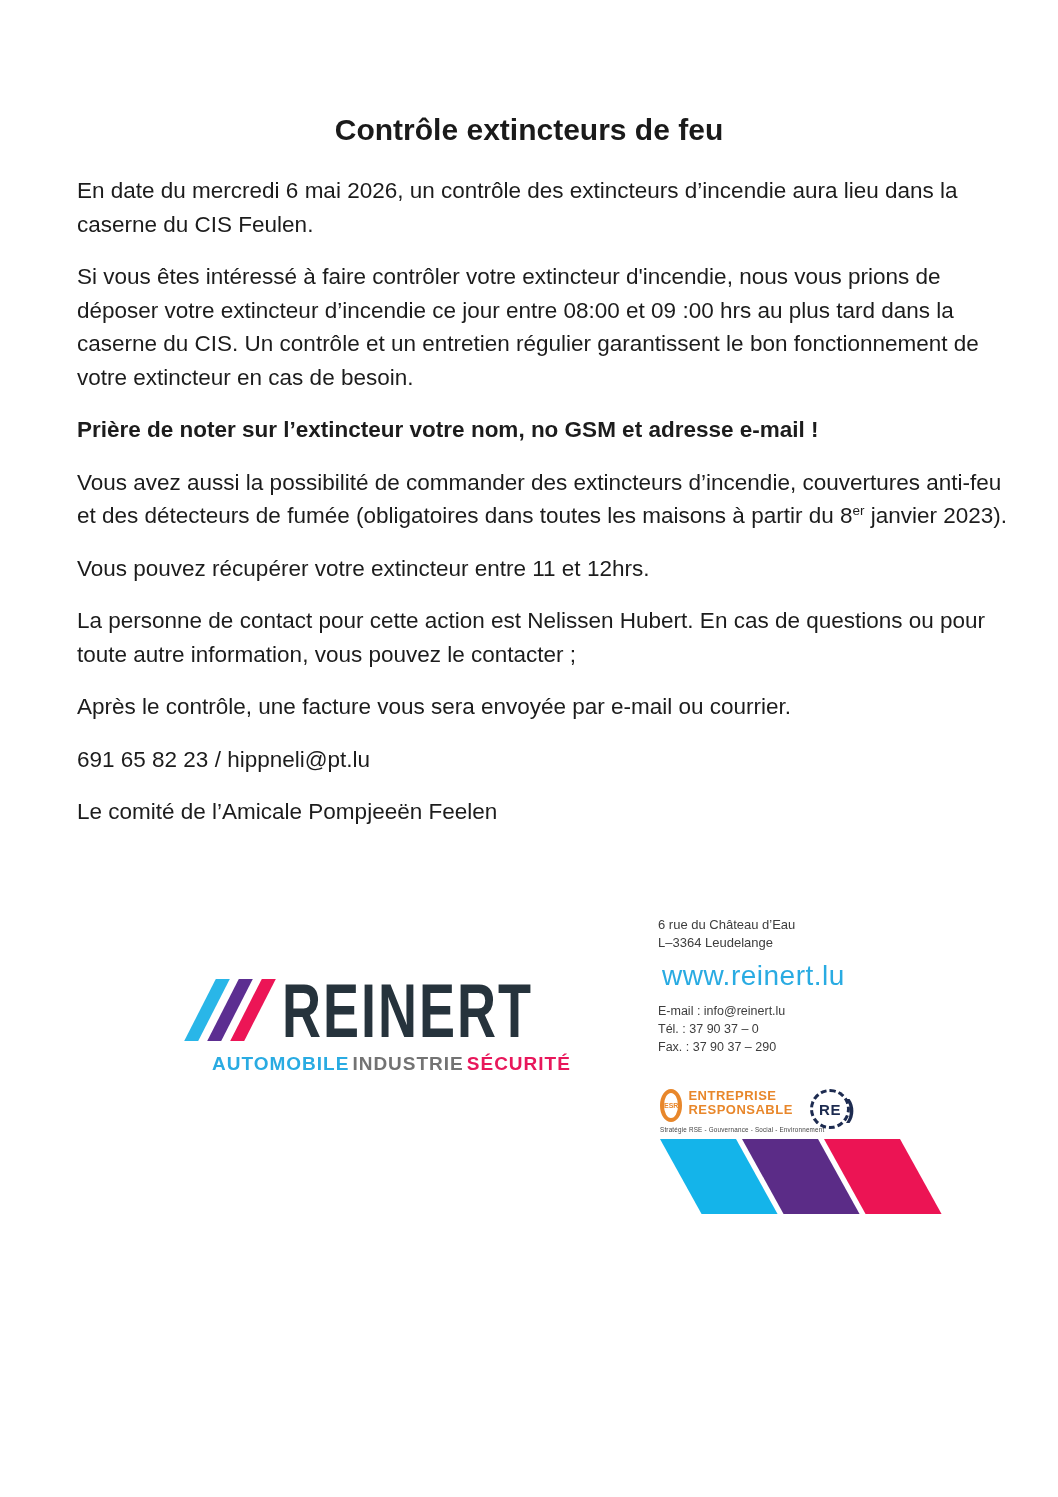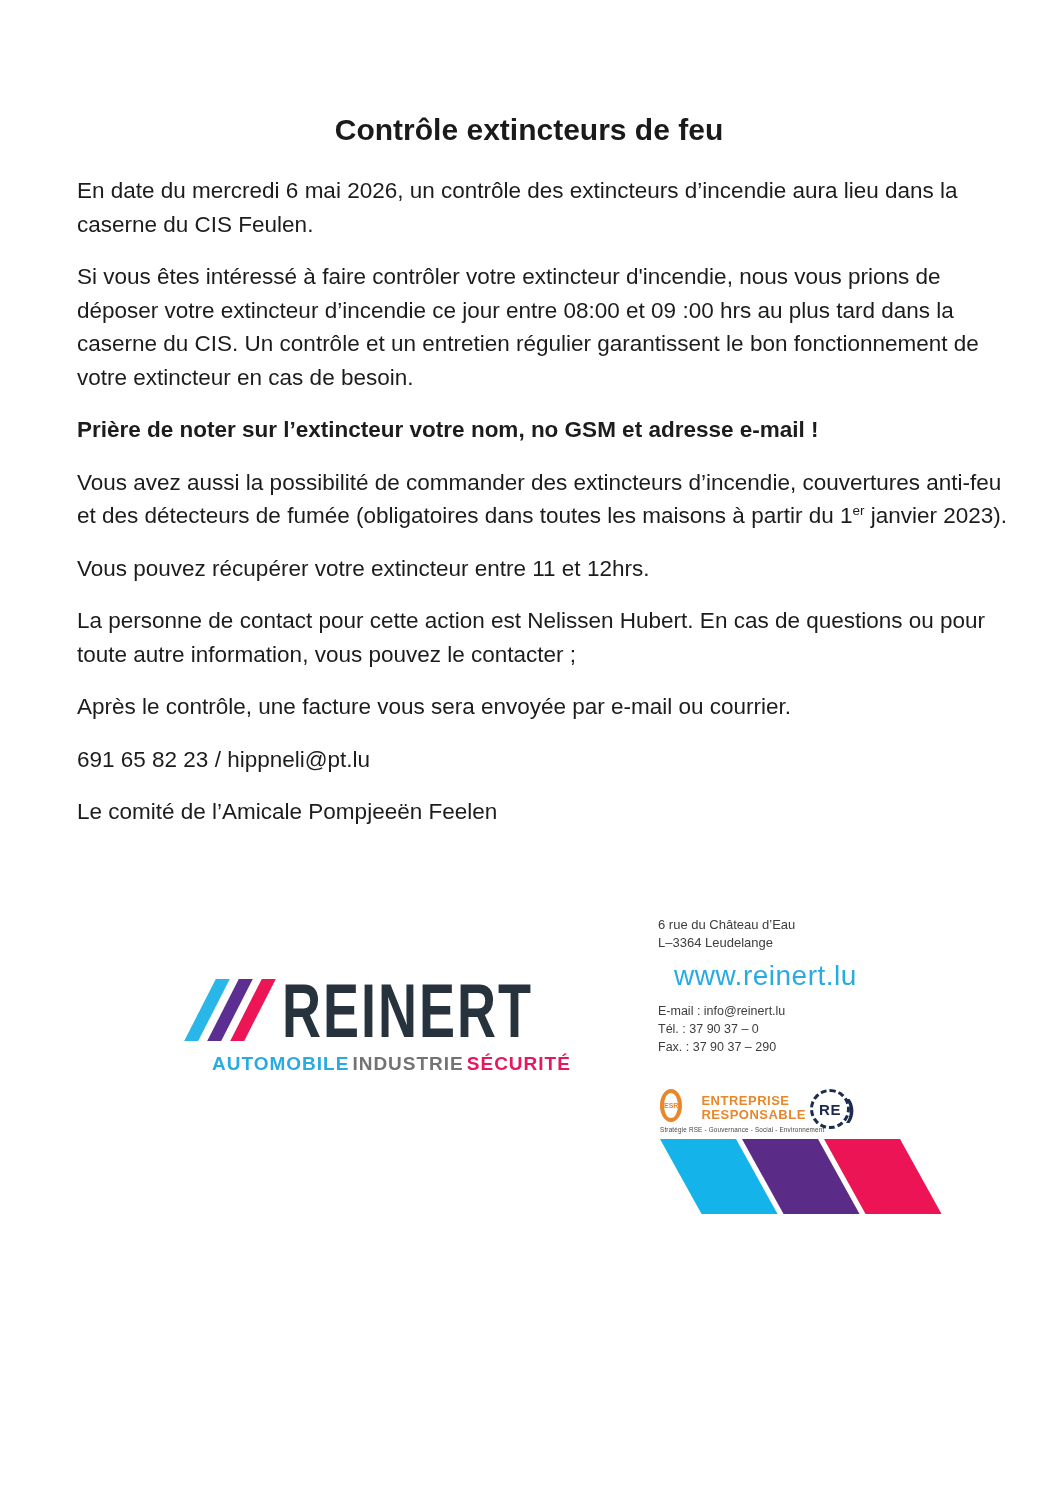--- a/index.html
+++ b/index.html
@@ -54,34 +54,34 @@
     gap: 3px;
     margin: 12px 0 0 30px;
     font-size: 19px;
     font-weight: bold;
     letter-spacing: 1px;
   }
 
   .contact-block { position: absolute; left: 658px; top: 916px; width: 320px; }
   .addr { font-size: 13px; line-height: 18px; color: #3d3d3d; }
   .website {
-    margin: 9px 0 11px 16px;
+    margin: 9px 0 11px 4px;
     font-size: 28px;
     line-height: 30px;
     color: #29abe2;
     letter-spacing: 0.5px;
   }
   .cline { font-size: 12.5px; line-height: 18px; color: #3d3d3d; }
 
   .badge-row {
     position: absolute; left: 660px; top: 1089px;
     display: flex; align-items: flex-start; gap: 26px;
   }
   .esr { width: 124px; }
-  .esr-top { display: flex; align-items: flex-end; gap: 19px; }
+  .esr-top { display: flex; align-items: flex-start; gap: 6px; }
   .esr-circle {
     width: 33px; height: 33px; border-radius: 50%;
     border: 4px solid #e8872b;
     color: #e8872b;
     display: flex; align-items: center; justify-content: center;
     font-size: 7px; font-weight: bold;
   }
   .esr-text { font-size: 13px; line-height: 14px; font-weight: bold; color: #e8872b; letter-spacing: 0.5px; }
   .esr-sub { margin-top: 4px; font-size: 6.3px; color: #444; letter-spacing: 0.2px; white-space: nowrap; }
   .re { display: flex; align-items: center; text-align: center; }
@@ -106,21 +106,21 @@
 <body>
 
 <div class="page">
 
   <h1 class="title">Contrôle extincteurs de feu</h1>
 
   <div class="content">
     <p>En date du mercredi 6 mai 2026, un contrôle des extincteurs d’incendie aura lieu dans la caserne du CIS Feulen.</p>
     <p>Si vous êtes intéressé à faire contrôler votre extincteur d'incendie, nous vous prions de déposer votre extincteur d’incendie ce jour entre 08:00 et 09 :00 hrs au plus tard dans la caserne du CIS. Un contrôle et un entretien régulier garantissent le bon fonctionnement de votre extincteur en cas de besoin.</p>
     <p class="bold">Prière de noter sur l’extincteur votre nom, no GSM et adresse e-mail !</p>
-    <p><span>Vous avez aussi la possibilité de commander des extincteurs d’incendie, couvertures anti-feu et des détecteurs de fumée (obligatoires dans toutes les maisons à partir du 1</span><sup>er</sup><span> janvier 2023).</span></p>
+    <p><span>Vous avez aussi la possibilité de commander des extincteurs d’incendie, couvertures anti-feu et des détecteurs de fumée (obligatoires dans toutes les maisons à partir du 8</span><sup>er</sup><span> janvier 2023).</span></p>
     <p>Vous pouvez récupérer votre extincteur entre 11 et 12hrs.</p>
     <p>La personne de contact pour cette action est Nelissen Hubert. En cas de questions ou pour toute autre information, vous pouvez le contacter ;</p>
     <p>Après le contrôle, une facture vous sera envoyée par e-mail ou courrier.</p>
     <p>691 65 82 23 / hippneli@pt.lu</p>
     <p>Le comité de l’Amicale Pompjeeën Feelen</p>
   </div>
 
   <div class="logo-block">
     <div class="logo-row">
       <div class="logo-stripes">

